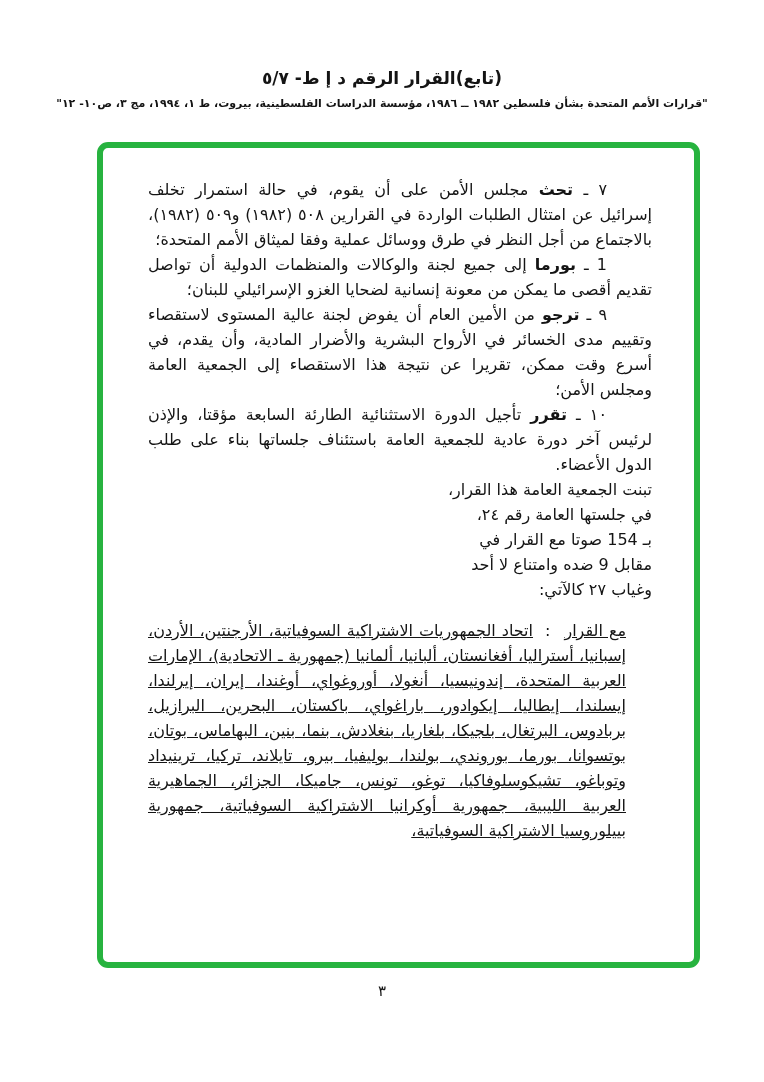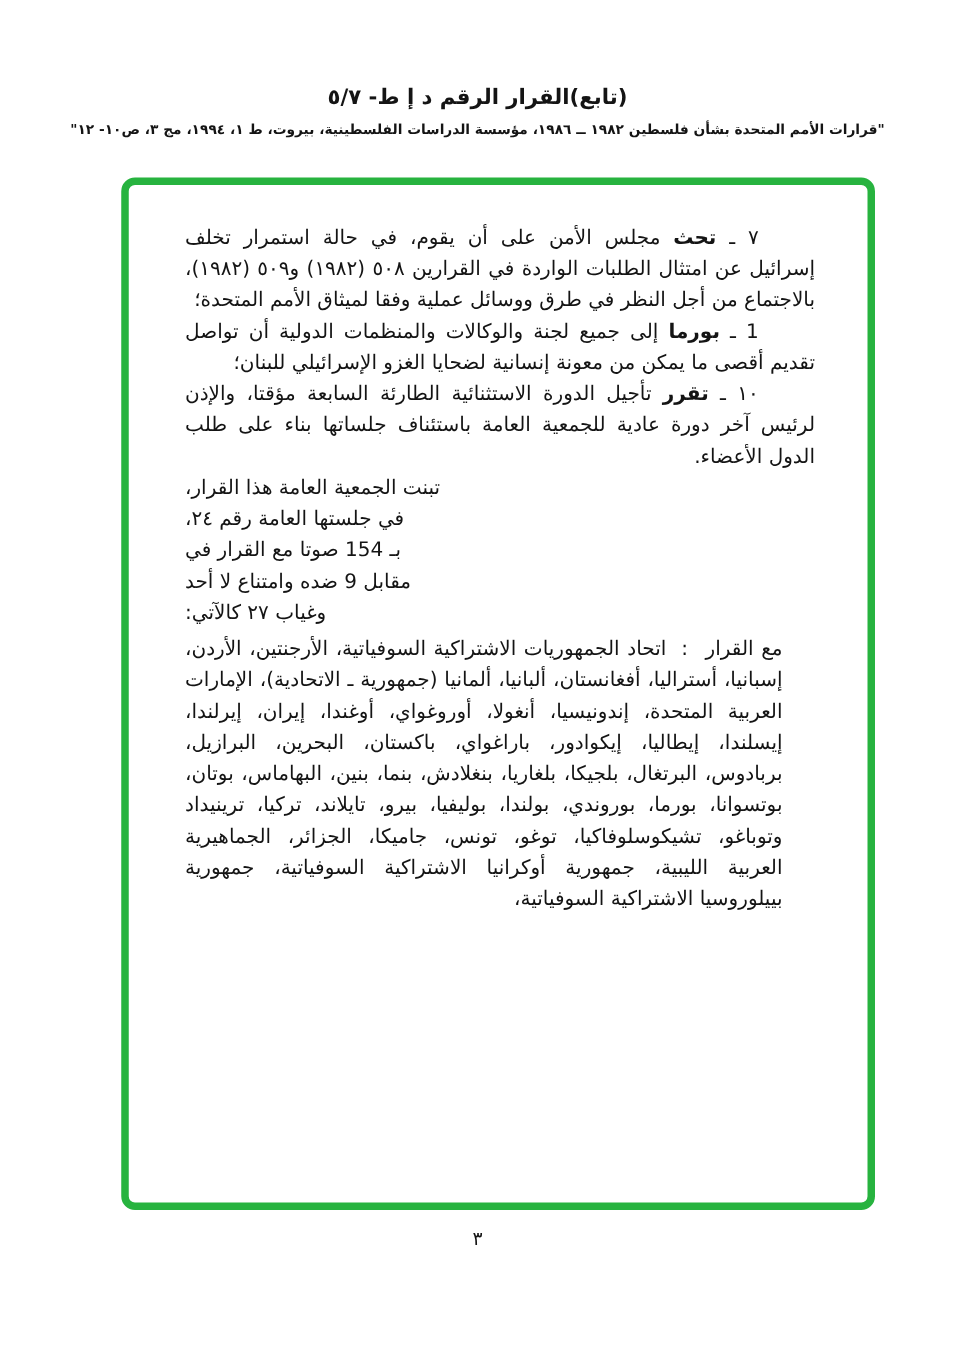--- a/index.html
+++ b/index.html
@@ -44,27 +44,28 @@
     font-size:16px;
     line-height:25px;
   }
   .para{
     margin:0;
     text-align:justify;
     text-indent:45px; 
   }
   .kw{font-weight:bold;}
   .adoption{
-    text-align:left;
+    text-align:right;
     margin:0;
   }
   .adoption div{line-height:25px;}
   .vote-list{
-    margin:4px 26px 0 0;
+    margin:16px 26px 0 0;
     text-align:justify;
+    text-decoration:underline;
   }
   .vote-colon{
     display:inline-block;
     margin:0 14px 0 12px;
   }
   .page-num{
     position:absolute;
     top:982px;
     left:0;
     width:764px;
@@ -81,20 +82,21 @@
   <div class="citation">"قرارات الأمم المتحدة بشأن فلسطين ١٩٨٢ ــ ١٩٨٦، مؤسسة الدراسات الفلسطينية، بيروت، ط ١، ١٩٩٤، مج ٣، ص١٠- ١٢"</div>
 </div>
 
 <div class="frame" style="border-color: rgb(39, 179, 63);">
   <div class="frame-inner">
 
     <p class="para"><span>٧ ـ</span> <span class="kw">تحث</span> <span>مجلس الأمن على أن يقوم، في حالة استمرار تخلف إسرائيل عن امتثال الطلبات الواردة في القرارين ٥٠٨ (١٩٨٢) و٥٠٩ (١٩٨٢)، بالاجتماع من أجل النظر في طرق ووسائل عملية وفقا لميثاق الأمم المتحدة؛</span></p>
 
     <p class="para"><span>1 ـ</span> <span class="kw">بورما</span> <span>إلى جميع لجنة والوكالات والمنظمات الدولية أن تواصل تقديم أقصى ما يمكن من معونة إنسانية لضحايا الغزو الإسرائيلي للبنان؛</span></p>
 
+    <p class="para"><span>٩ ـ</span> <span class="kw">ترجو</span> <span>من الأمين العام أن يفوض لجنة عالية المستوى لاستقصاء وتقييم مدى الخسائر في الأرواح البشرية والأضرار المادية، وأن يقدم، في أسرع وقت ممكن، تقريرا عن نتيجة هذا الاستقصاء إلى الجمعية العامة ومجلس الأمن؛</span></p>
 
     <p class="para"><span>١٠ ـ</span> <span class="kw">تقرر</span> <span>تأجيل الدورة الاستثنائية الطارئة السابعة مؤقتا، والإذن لرئيس آخر دورة عادية للجمعية العامة باستئناف جلساتها بناء على طلب الدول الأعضاء.</span></p>
 
     <div class="adoption">
       <div>تبنت الجمعية العامة هذا القرار،</div>
       <div>في جلستها العامة رقم ٢٤،</div>
       <div>بـ 154 صوتا مع القرار في</div>
       <div>مقابل 9 ضده وامتناع لا أحد</div>
       <div>وغياب ٢٧ كالآتي:</div>
     </div>

